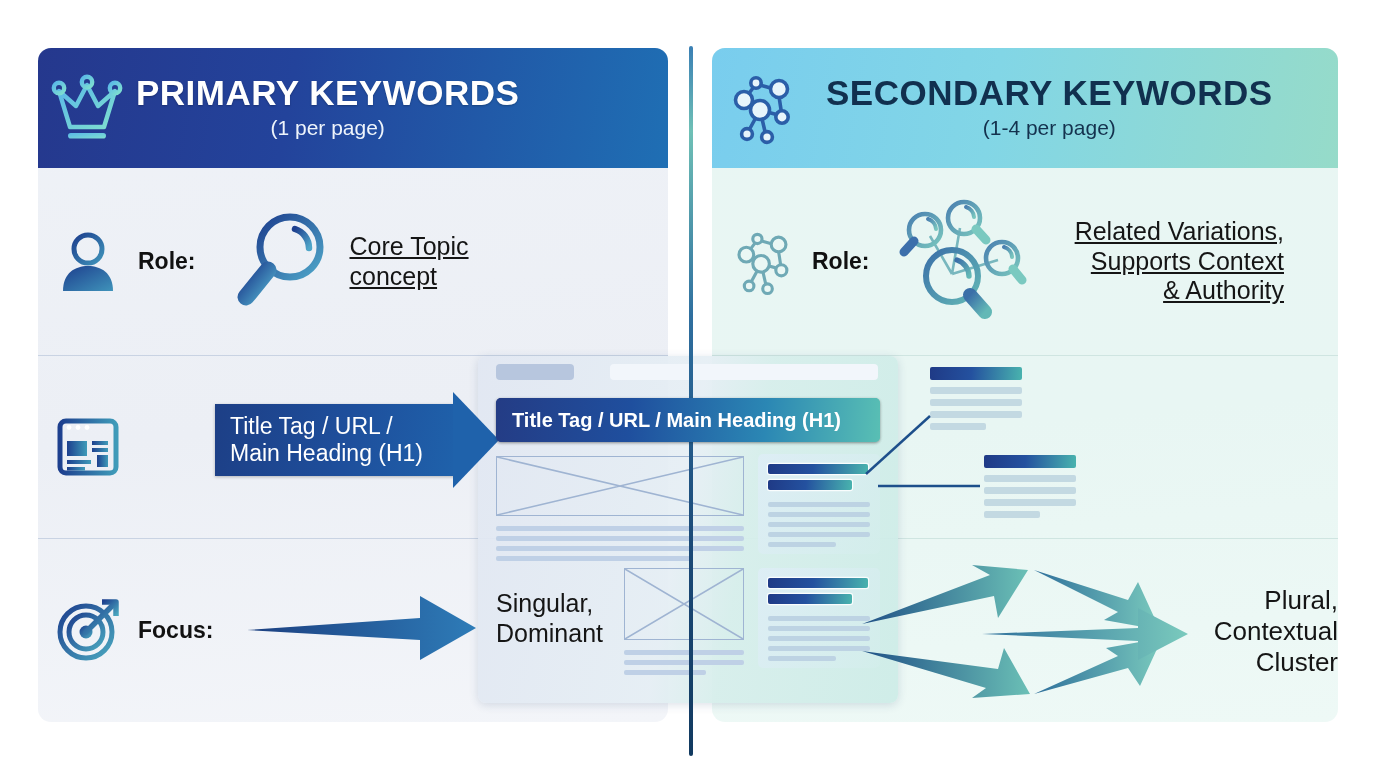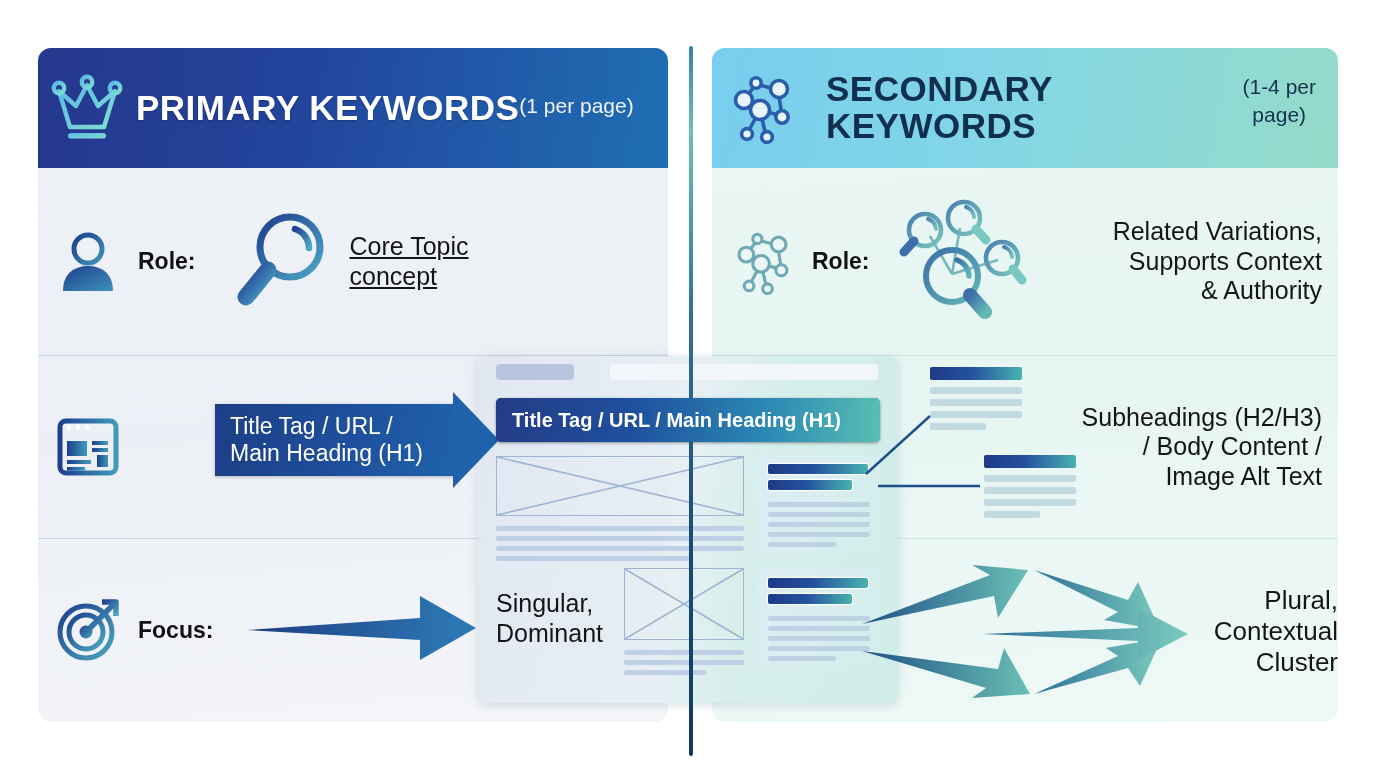--- a/index.html
+++ b/index.html
@@ -14,21 +14,21 @@
   
   .panel { position: absolute; top: 48px; height: 674px; border-radius: 13px; overflow: hidden; }
   .panel.left  { left: 38px;  width: 630px; background: linear-gradient(175deg,#eff2f7 0%,#eceff5 55%,#f3f5f9 100%); }
   .panel.right { left: 712px; width: 626px; background: linear-gradient(175deg,#e9f6f3 0%,#e8f6f3 55%,#eef9f6 100%); }
 
   .phead { position: absolute; left: 0; top: 0; width: 100%; height: 120px; display: flex; align-items: center; }
   .phead.left  { background: linear-gradient(100deg,#25388d 0%,#23439b 40%,#1f6fb4 100%); }
   .phead.right { background: linear-gradient(100deg,#79cdee 0%,#82d6e6 45%,#96dbc9 100%); gap: 16px; }
 
   .phead .hicon { width: 98px; display: flex; justify-content: center; align-items: center; flex: 0 0 auto; }
-  .htext { display: flex; flex-direction: row; justify-content: center; }
+  .htext { display: flex; flex-direction: column; justify-content: center; }
   .htitle { font-size: 35px; font-weight: bold; letter-spacing: .5px; line-height: 1.05; }
   .hsub   { font-size: 21px; line-height: 1.3; margin-top: 2px; text-align: center; }
   .phead.left  .htitle { color: #ffffff; text-shadow: 0 1px 2px rgba(0,0,0,.25); }
   .phead.left  .hsub   { color: #eef4fb; }
   .phead.right .htitle { color: #11304f; }
   .phead.right .hsub   { color: #14324e; }
 
   
   .row { position: absolute; left: 0; width: 100%; display: flex; align-items: center; }
   .row-r1 { top: 120px; height: 187px; }
@@ -40,21 +40,21 @@
   .d1 { top: 307px; }
   .d2 { top: 490px; }
 
   .leadicon { width: 100px; flex: 0 0 auto; display: flex; justify-content: center; align-items: center; }
   .rowlabel { font-size: 23px; font-weight: bold; color: #111; flex: 0 0 auto; }
 
   .roletext {
     font-size: 25px; color: #151515; line-height: 1.18; flex: 1 1 auto;
   }
   .roletext.l { padding-left: 20px; text-decoration: underline; }
-  .roletext.r { text-align: right; padding-right: 16px; }
+  .roletext.r { text-align: right; padding-right: 54px; text-decoration: underline; }
 
   
   .callout {
     position: absolute; left: 215px; top: 404px; width: 242px; height: 72px;
     background: linear-gradient(100deg,#1d3f86 0%,#1e4f9c 55%,#1f62ab 100%);
     display: flex; align-items: center; padding-left: 15px;
     color: #fff; font-size: 23px; line-height: 1.18;
     box-shadow: 0 1px 3px rgba(0,0,0,.25);
   }
   .callout .tip {
@@ -334,23 +334,20 @@
           <div class="sline" style="left:0; top:56px; width:56px;"></div>
         </div>
         <div class="sblock" style="left:272px; top:100px; width:96px; height:62px;">
           <div class="sbar" style="left:0; top:0; width:92px;"></div>
           <div class="sline" style="left:0; top:20px; width:92px;"></div>
           <div class="sline" style="left:0; top:32px; width:92px;"></div>
           <div class="sline" style="left:0; top:44px; width:92px;"></div>
           <div class="sline" style="left:0; top:56px; width:56px;"></div>
         </div>
       </div>
-      <div class="roletext r" style="white-space:pre-line; position:absolute; right:0; top:50%; transform:translateY(-50%);">Subheadings (H2/H3)
-/ Body Content /
-Image Alt Text</div>
     </div>
 
     <div class="row row-r3"></div>
   </div>
 
   <div class="mock">
     <div class="mock-top">
       <div class="mock-tab"></div>
       <div class="mock-url"></div>
     </div>

